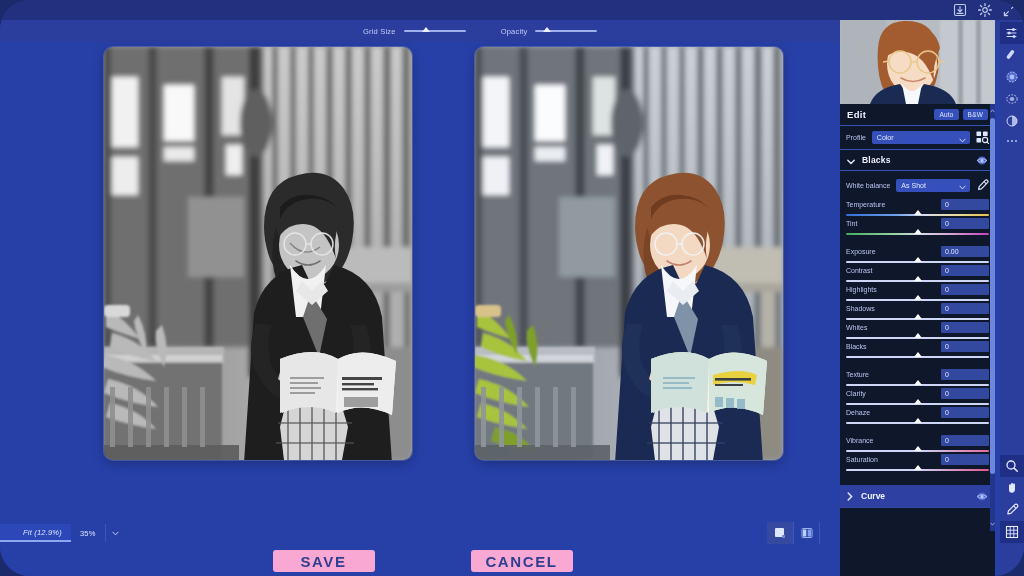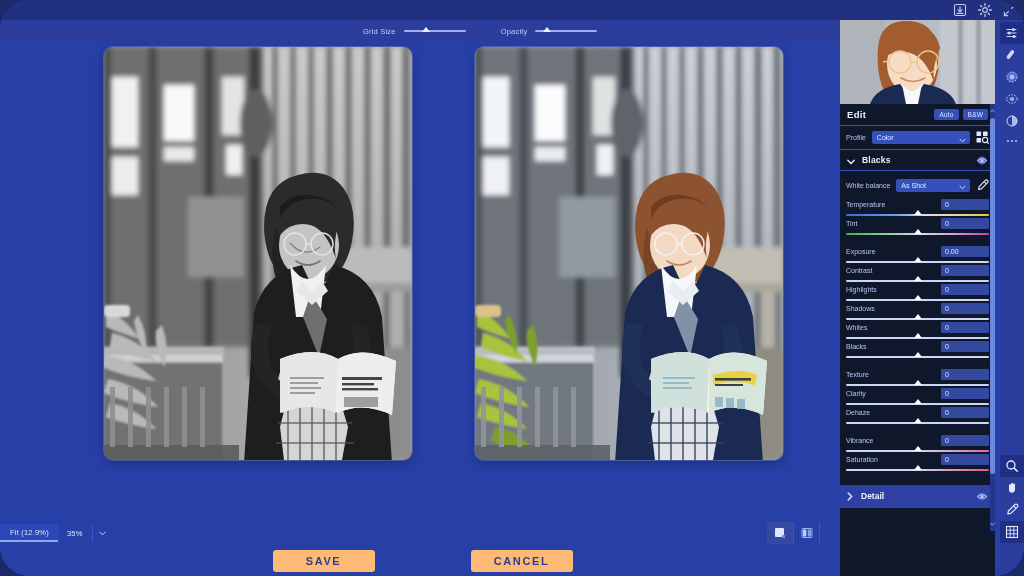--- a/index.html
+++ b/index.html
@@ -76,33 +76,33 @@
     position: absolute; left: 0; top: 4px; height: 18px;
     display: flex; align-items: stretch; font-size: 7.5px;
   }
   .zoom-item {
     display: flex; align-items: center; padding: 0 9px;
     color: #dde4ff; cursor: pointer; letter-spacing: .2px;
   }
   .zoom-item.active {
     background: #2c48b8; border-bottom: 2px solid #8fa6f0;
   }
-  .zoom-item.fit { padding-left: 10px; }
+  .zoom-item.fit { padding-left: 23px; font-style: italic; }
   .zoom-caret {
     display: flex; align-items: center; padding: 0 6px; cursor: pointer;
     border-left: 1px solid #3a55c4;
   }
   .actions {
     position: absolute; left: 0; top: 30px; width: 845px;
     display: flex; justify-content: center; gap: 96px;
   }
   .btn {
     width: 102px; height: 22px; border-radius: 3px;
-    background: #fdba74; color: #2f3f8f;
-    font-size: 11px; letter-spacing: 1.6px; font-weight: 600;
+    background: #f9a8d4; color: #2f3f8f;
+    font-size: 15px; letter-spacing: 1.6px; font-weight: 600;
     display: flex; align-items: center; justify-content: center;
     cursor: pointer; border: none;
     font-family: "Liberation Sans", sans-serif;
   }
   .view-toggles {
     position: absolute; right: 0; top: 2px; display: flex; align-items: center;
   }
   .vt {
     width: 26px; height: 22px; display: flex; align-items: center; justify-content: center;
     cursor: pointer;
@@ -821,21 +821,21 @@
           </div>
         </div>
 
       <div class="group-sep"></div>
 
       <div class="collapsed-list" id="collapsed-sections">
           <div class="crow">
             <span><svg width="6" height="9" viewBox="0 0 6 9">
                 <path d="M1.2 1L4.6 4.5 1.2 8" fill="none" stroke="#dfe6ff" stroke-width="1.5" stroke-linecap="round"></path>
               </svg></span>
-            <span class="name">Detail</span>
+            <span class="name">Curve</span>
             <span class="spacer"></span>
             <span class="icon-btn">
               <svg width="12" height="9" viewBox="0 0 12 9">
                 <circle cx="6" cy="4.5" r="4" fill="#4864c9"></circle>
                 <path d="M1 4.5 q5-3.6 10 0 q-5 3.6-10 0z" fill="none" stroke="#b8c6fb" stroke-width="1"></path>
                 <circle cx="6" cy="4.5" r="1.5" fill="#b8c6fb"></circle>
               </svg>
             </span>
           </div>
         </div>

